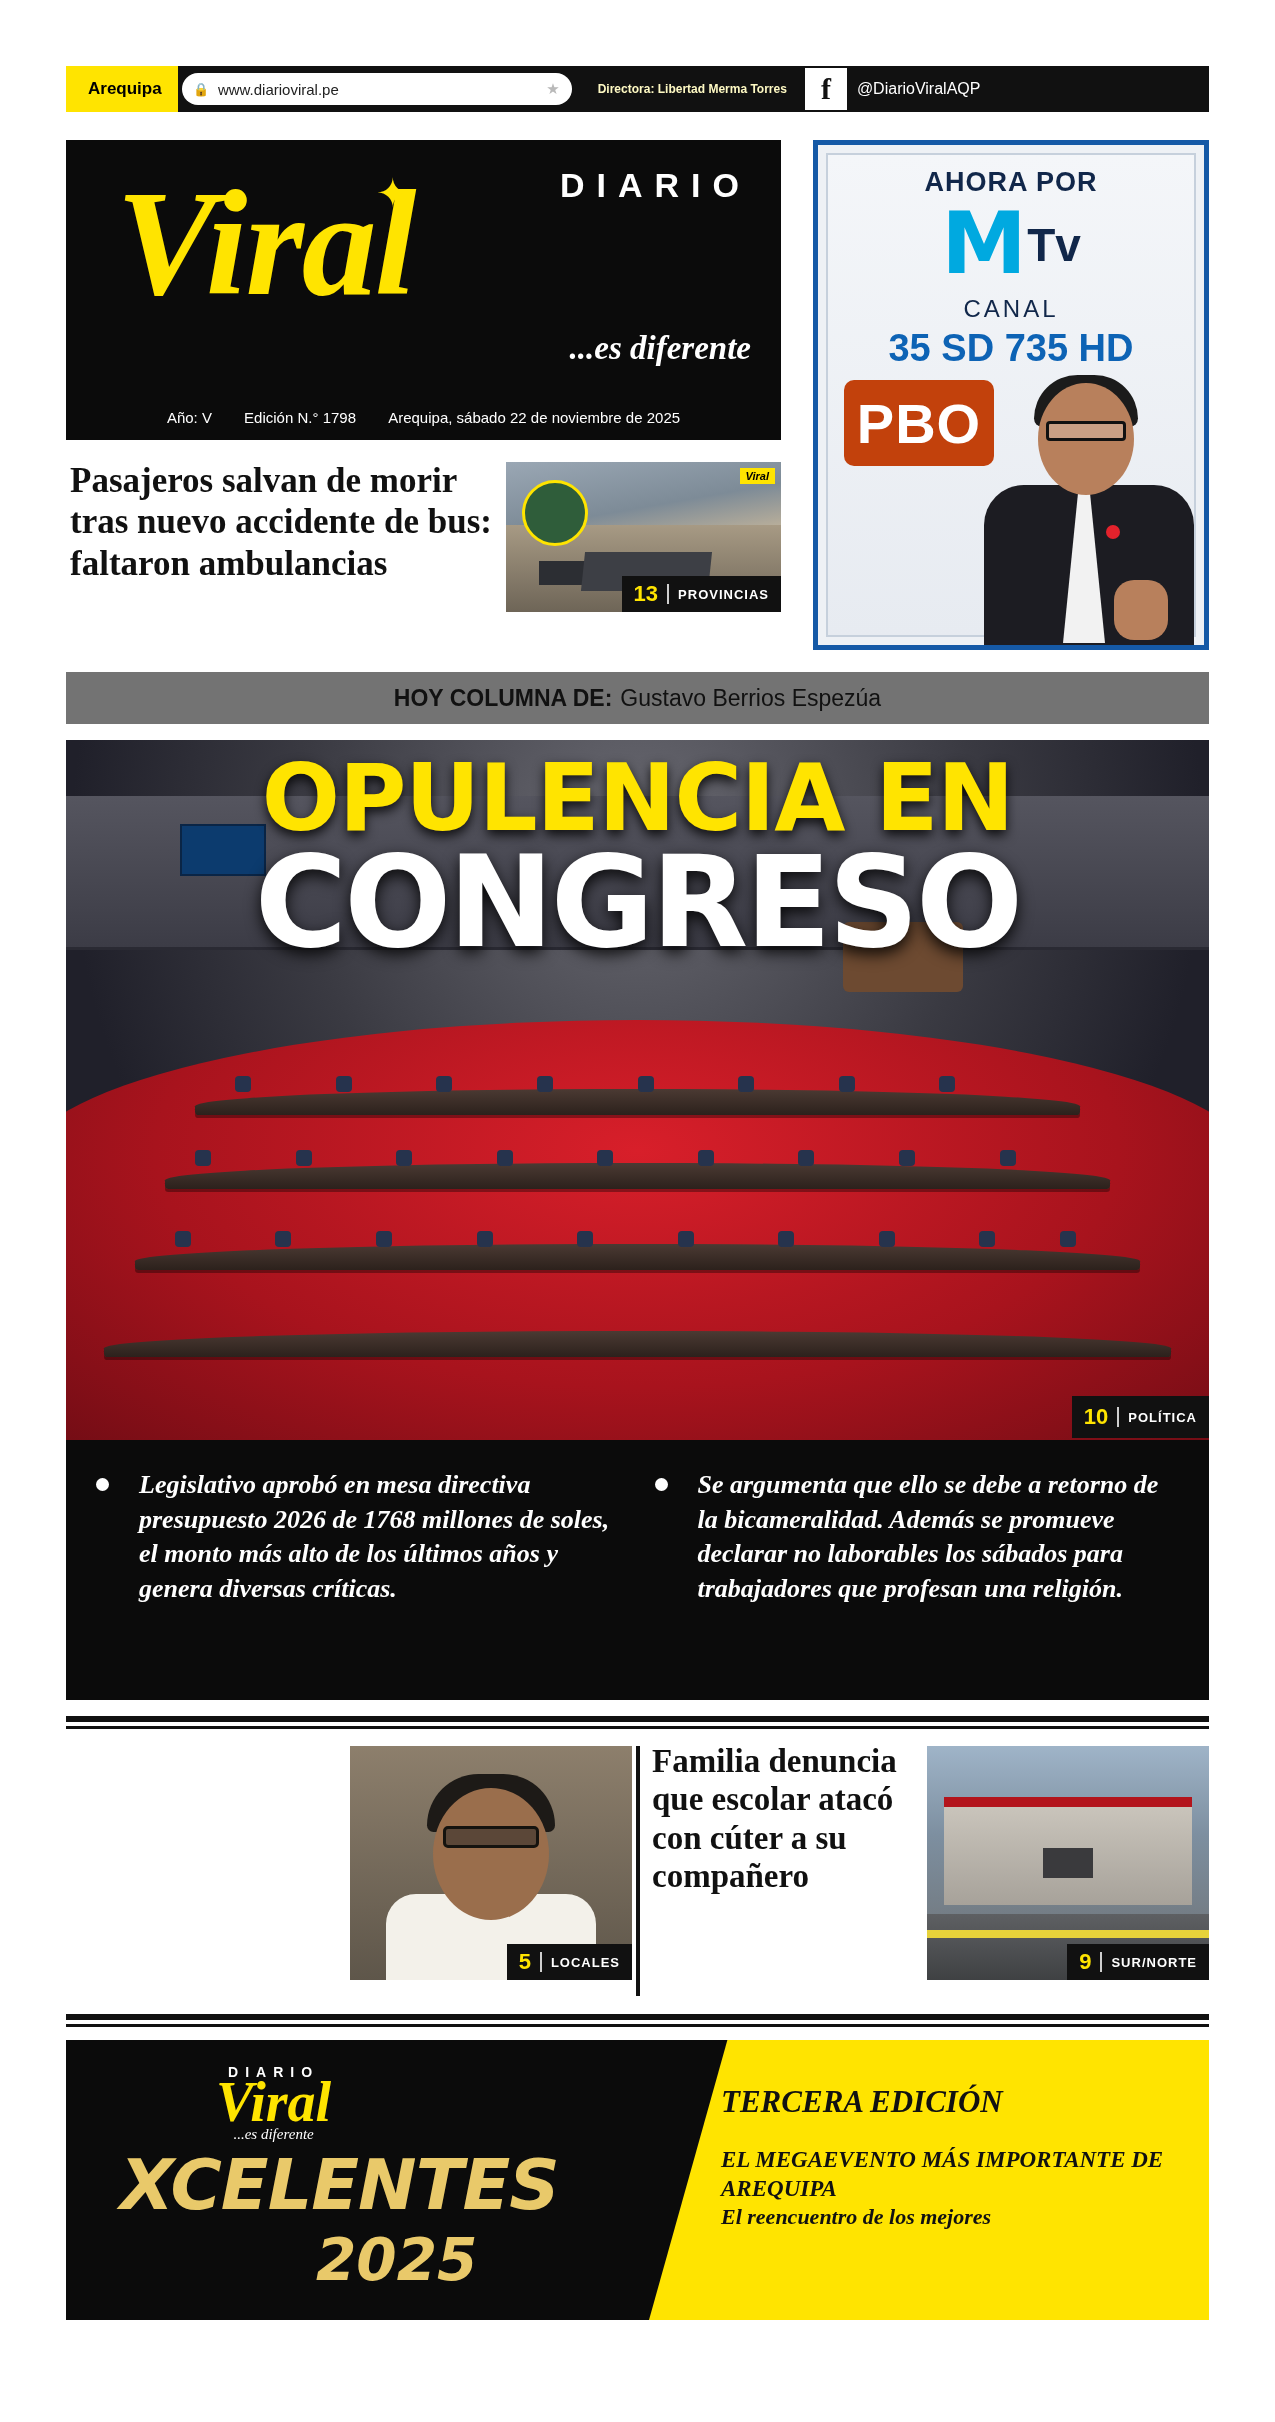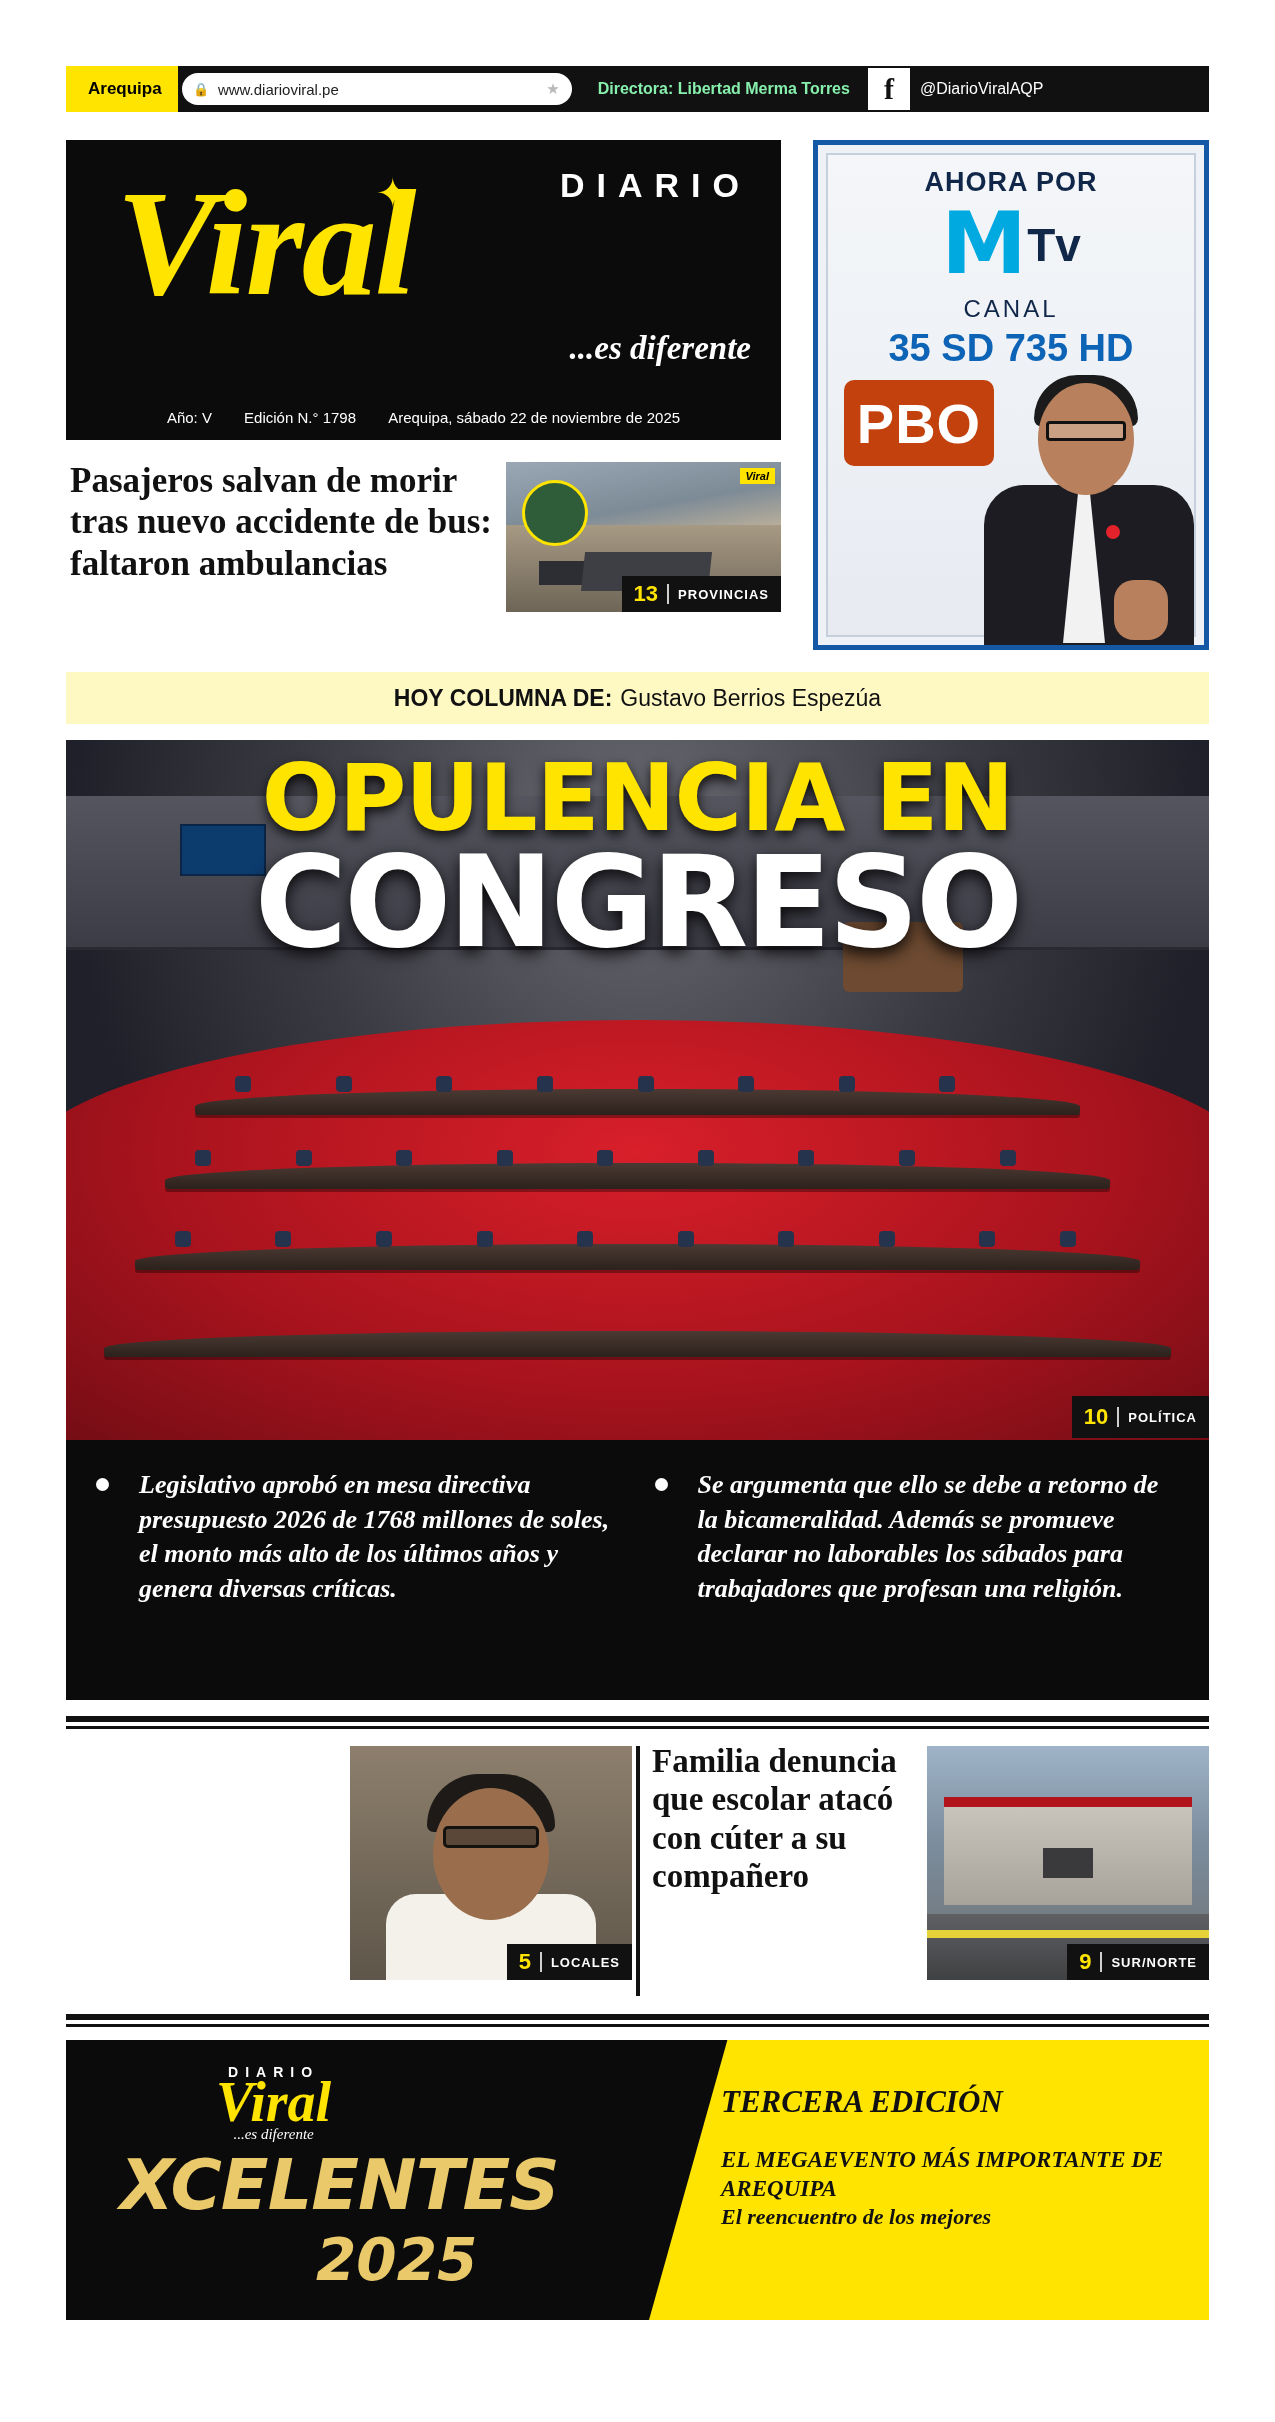--- a/index.html
+++ b/index.html
@@ -46,22 +46,22 @@
     display: flex;
     align-items: center;
     padding: 0 12px;
     margin-left: 4px;
     gap: 8px;
   }
   .url-pill .lock { font-size: 13px; color: #555; }
   .url-pill .u { flex: 1; font-size: 15px; color: #222; }
   .url-pill .star { color: #b9b9b9; font-size: 15px; }
   .topbar-dir {
-    color: #86efac;
-    font-size: 16px;
+    color: #fef9c3;
+    font-size: 12px;
     font-weight: bold;
     margin-left: 26px;
     white-space: nowrap;
   }
   .topbar-dir .reg { font-weight: bold; }
   .fb-box {
     width: 42px; height: 42px;
     background: #fff;
     margin-left: 18px;
     display: flex; align-items: center; justify-content: center;
@@ -295,21 +295,21 @@
     position: absolute; left: 152px; top: 150px;
     width: 14px; height: 14px; border-radius: 50%;
     background: #e4222c;
   }
 
   
   .colstrip {
     position: absolute;
     top: 672px; left: 66px; right: 66px;
     height: 52px;
-    background: #fef9c3;
+    background: #737373;
     display: flex; align-items: center; justify-content: center;
     gap: 8px;
     font-size: 23px;
   }
   .colstrip .b { font-weight: bold; color: #111; }
   .colstrip .n { color: #111; }
 
   
   .main {
     position: absolute;

